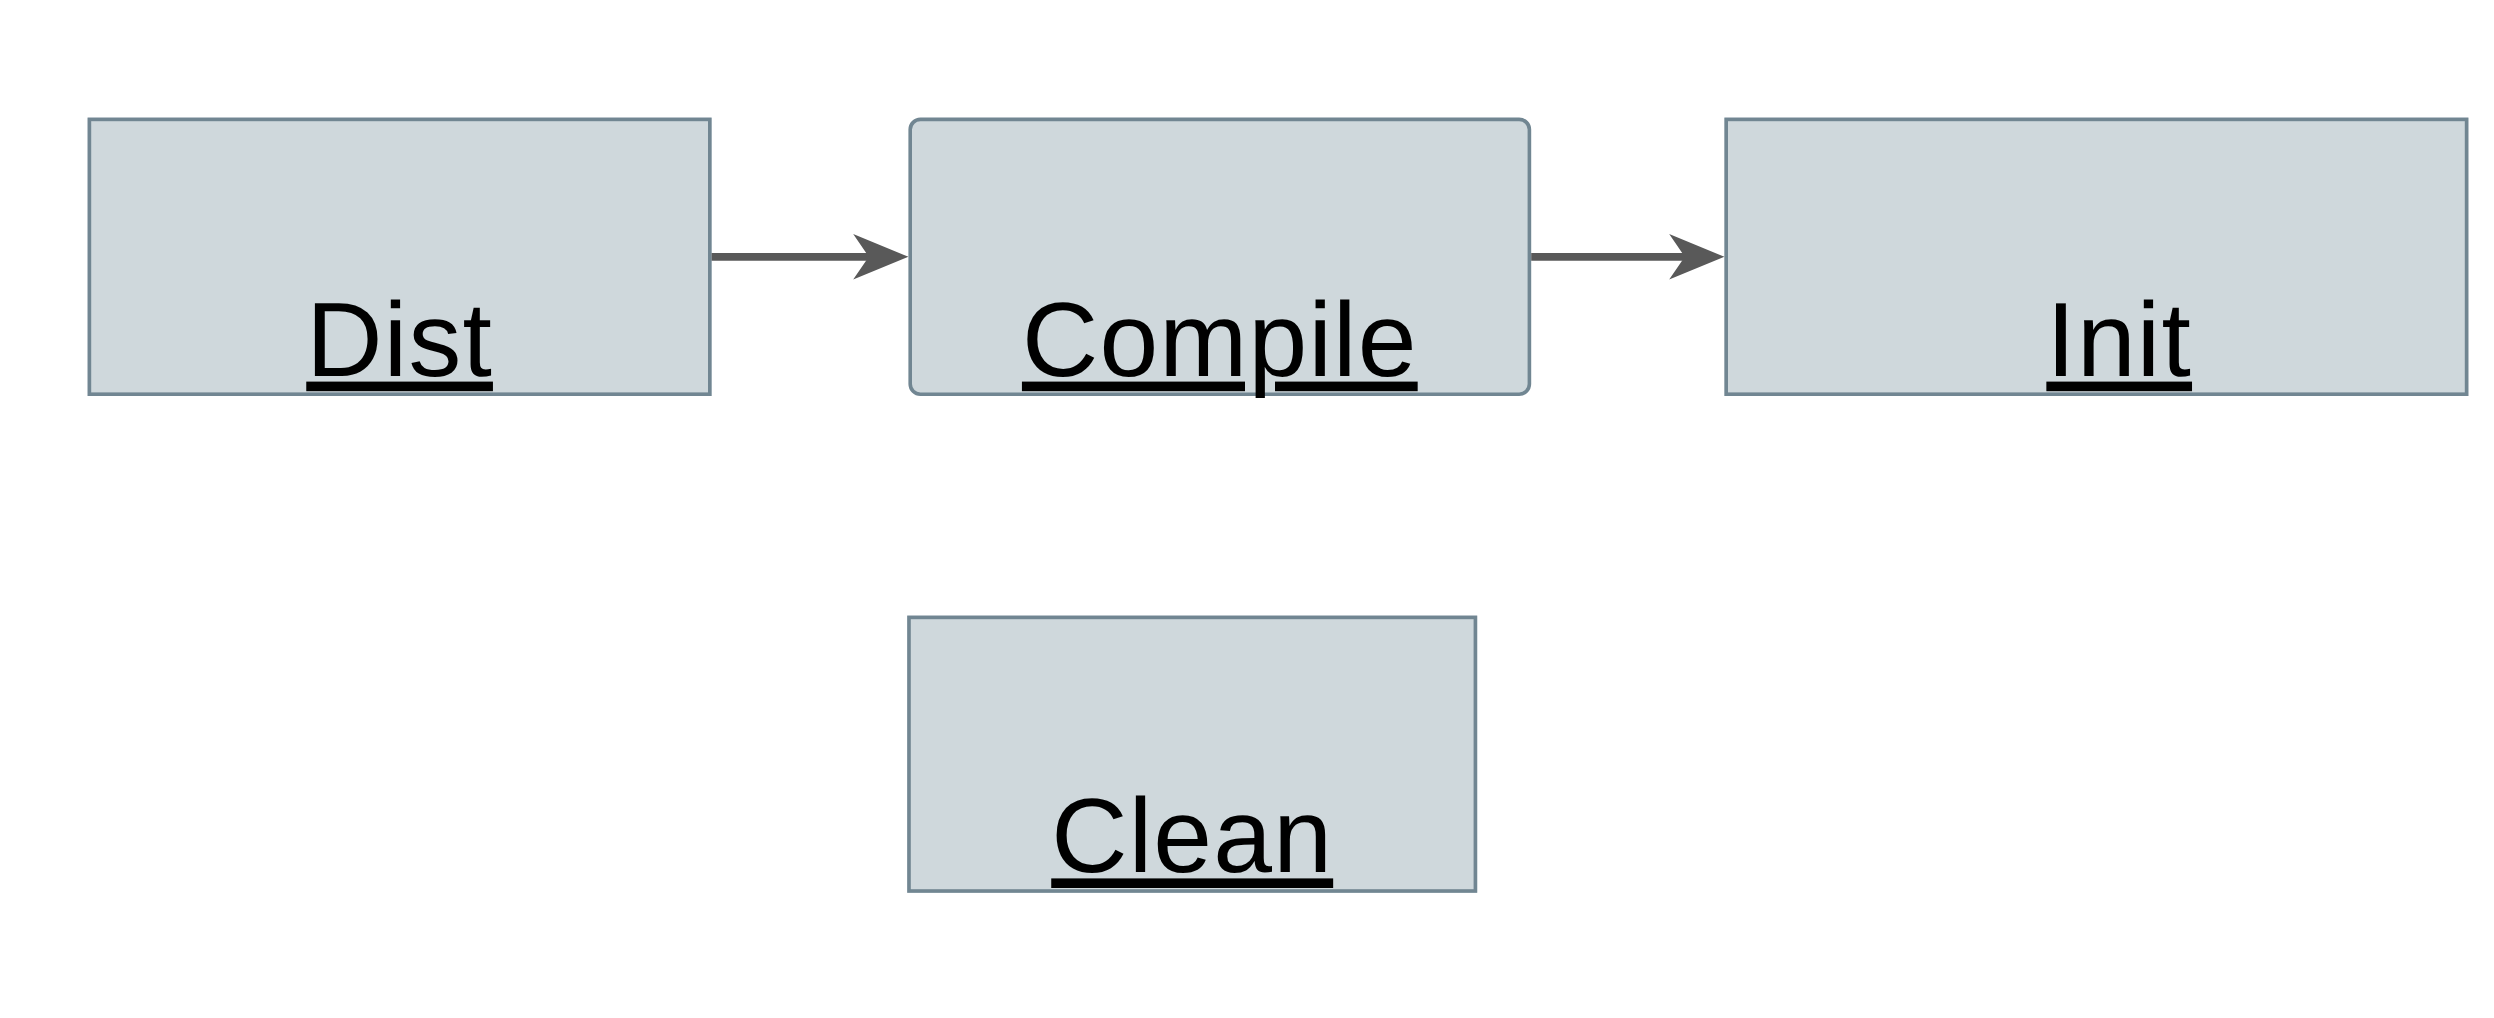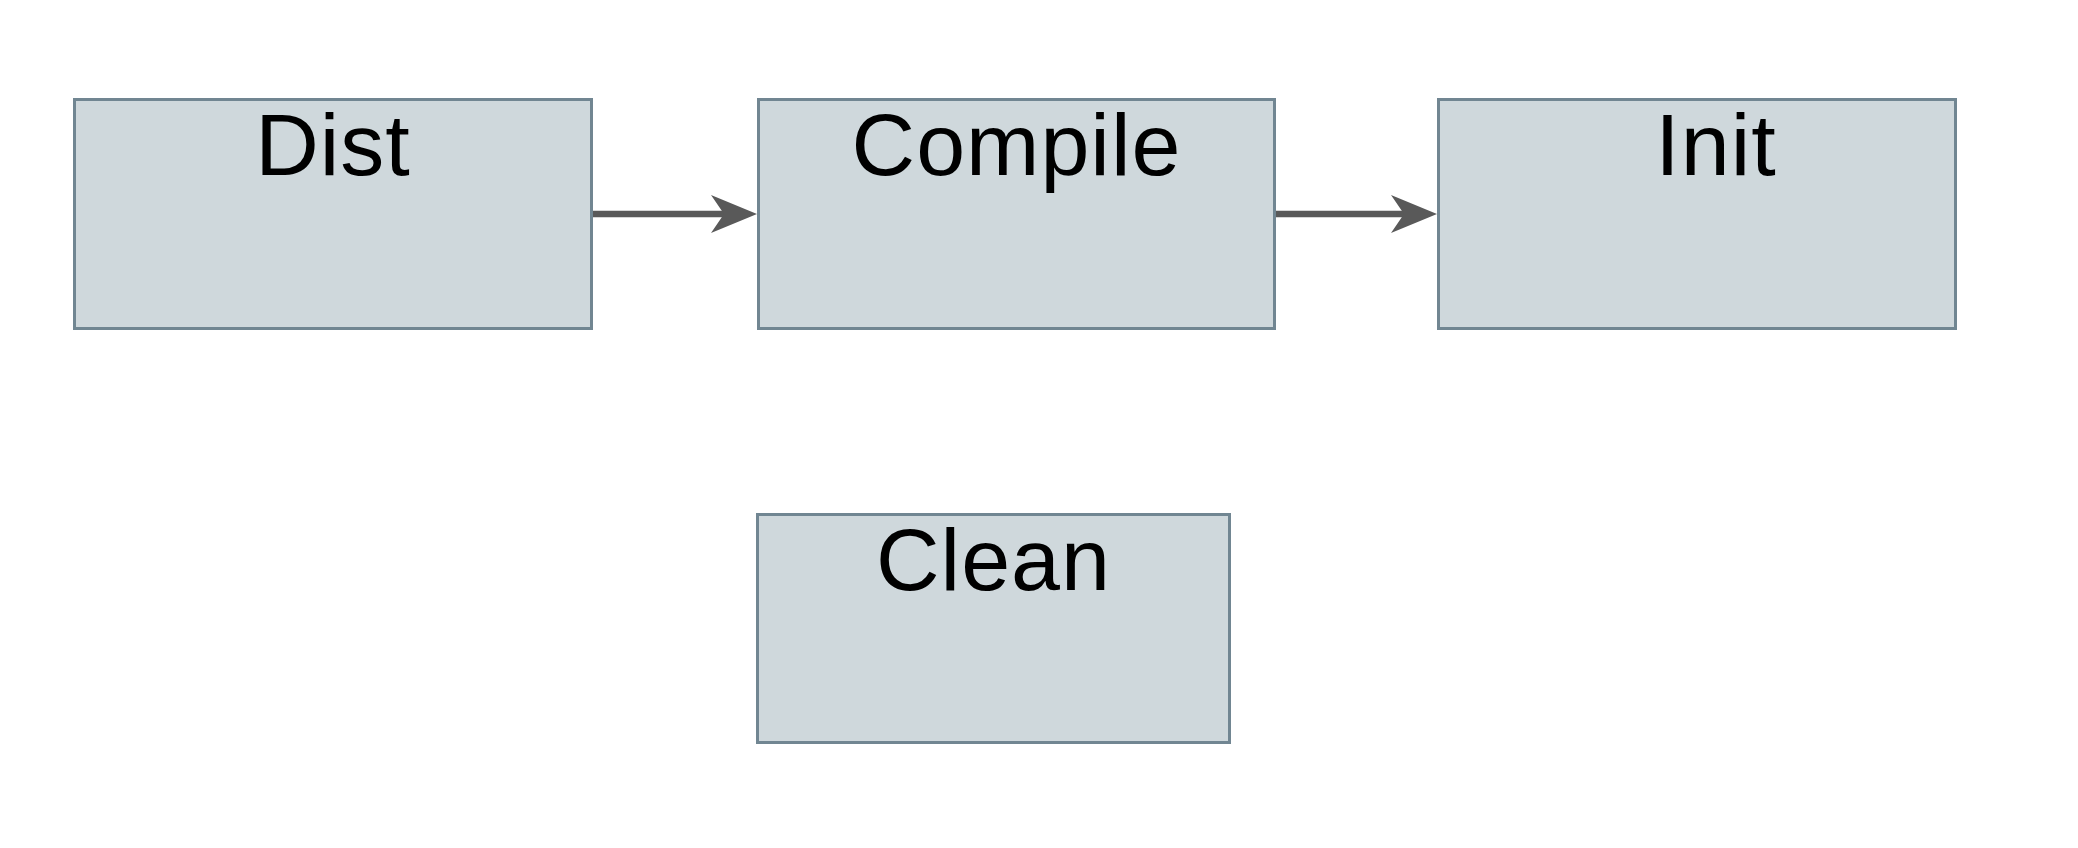--- a/index.html
+++ b/index.html
@@ -13,22 +13,23 @@
     background: #ffffff;
     font-family: "Liberation Sans", "DejaVu Sans", sans-serif;
   }
 
   .node {
     position: absolute;
     box-sizing: border-box;
     background: var(--node-fill, #cfd8dc);
     border: 3px solid var(--node-border, #718692);
     display: flex;
-    align-items: flex-start;
+    align-items: flex-end;
     justify-content: center;
+    text-decoration: underline;
   }
 
   .node-label {
     font-size: 88px;
     font-weight: 400;
     line-height: 1;
     letter-spacing: 1px;
     color: var(--label-color, #000000);
     white-space: nowrap;
     user-select: none;
@@ -44,24 +45,24 @@
   }
 </style>
 </head>
 <body>
 
 <div class="canvas" id="canvas" style="--node-fill: #cfd8dc; --node-border: #718692; --label-color: #000000; background: rgb(255, 255, 255);">
   <div id="nodes-layer">
       <div class="node" style="left: 73px; top: 98px; width: 520px; height: 232px;">
         <span class="node-label">Dist</span>
       </div>
-      <div class="node" style="left: 757px; top: 98px; width: 519px; height: 232px;">
+      <div class="node" style="left: 757px; top: 98px; width: 519px; height: 232px; border-radius: 10px;">
         <span class="node-label">Compile</span>
       </div>
-      <div class="node" style="left: 1437px; top: 98px; width: 520px; height: 232px; padding-left: 38px;">
+      <div class="node" style="left: 1437px; top: 98px; width: 620px; height: 232px; padding-left: 38px;">
         <span class="node-label">Init</span>
       </div>
       <div class="node" style="left: 756px; top: 513px; width: 475px; height: 231px;">
         <span class="node-label">Clean</span>
       </div>
     </div>
   <svg class="edges-layer" id="edges-layer" xmlns="http://www.w3.org/2000/svg" width="2078" height="848" viewBox="0 0 2078 848">
       <g>
         <line x1="593" y1="214" x2="726" y2="214" stroke="#595959" stroke-width="6.5"></line>
         <polygon points="757,214 711,195 724,214 711,233" fill="#595959"></polygon>

